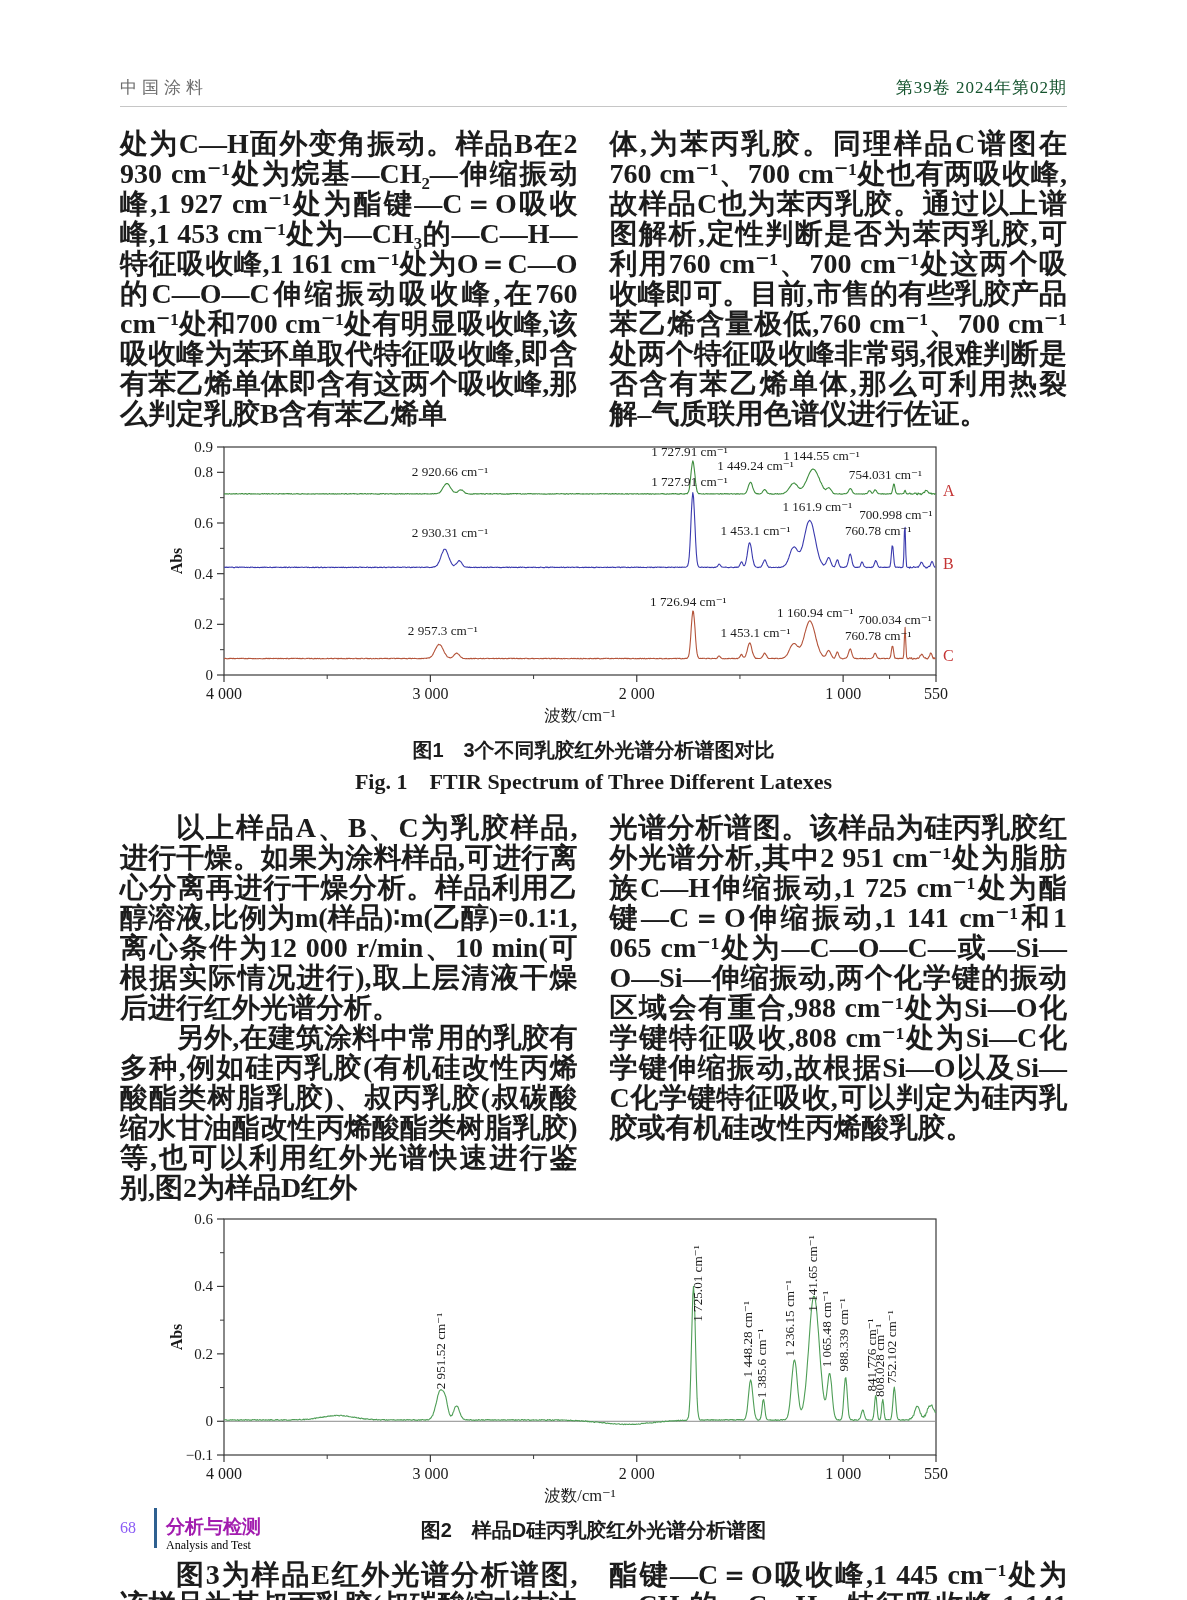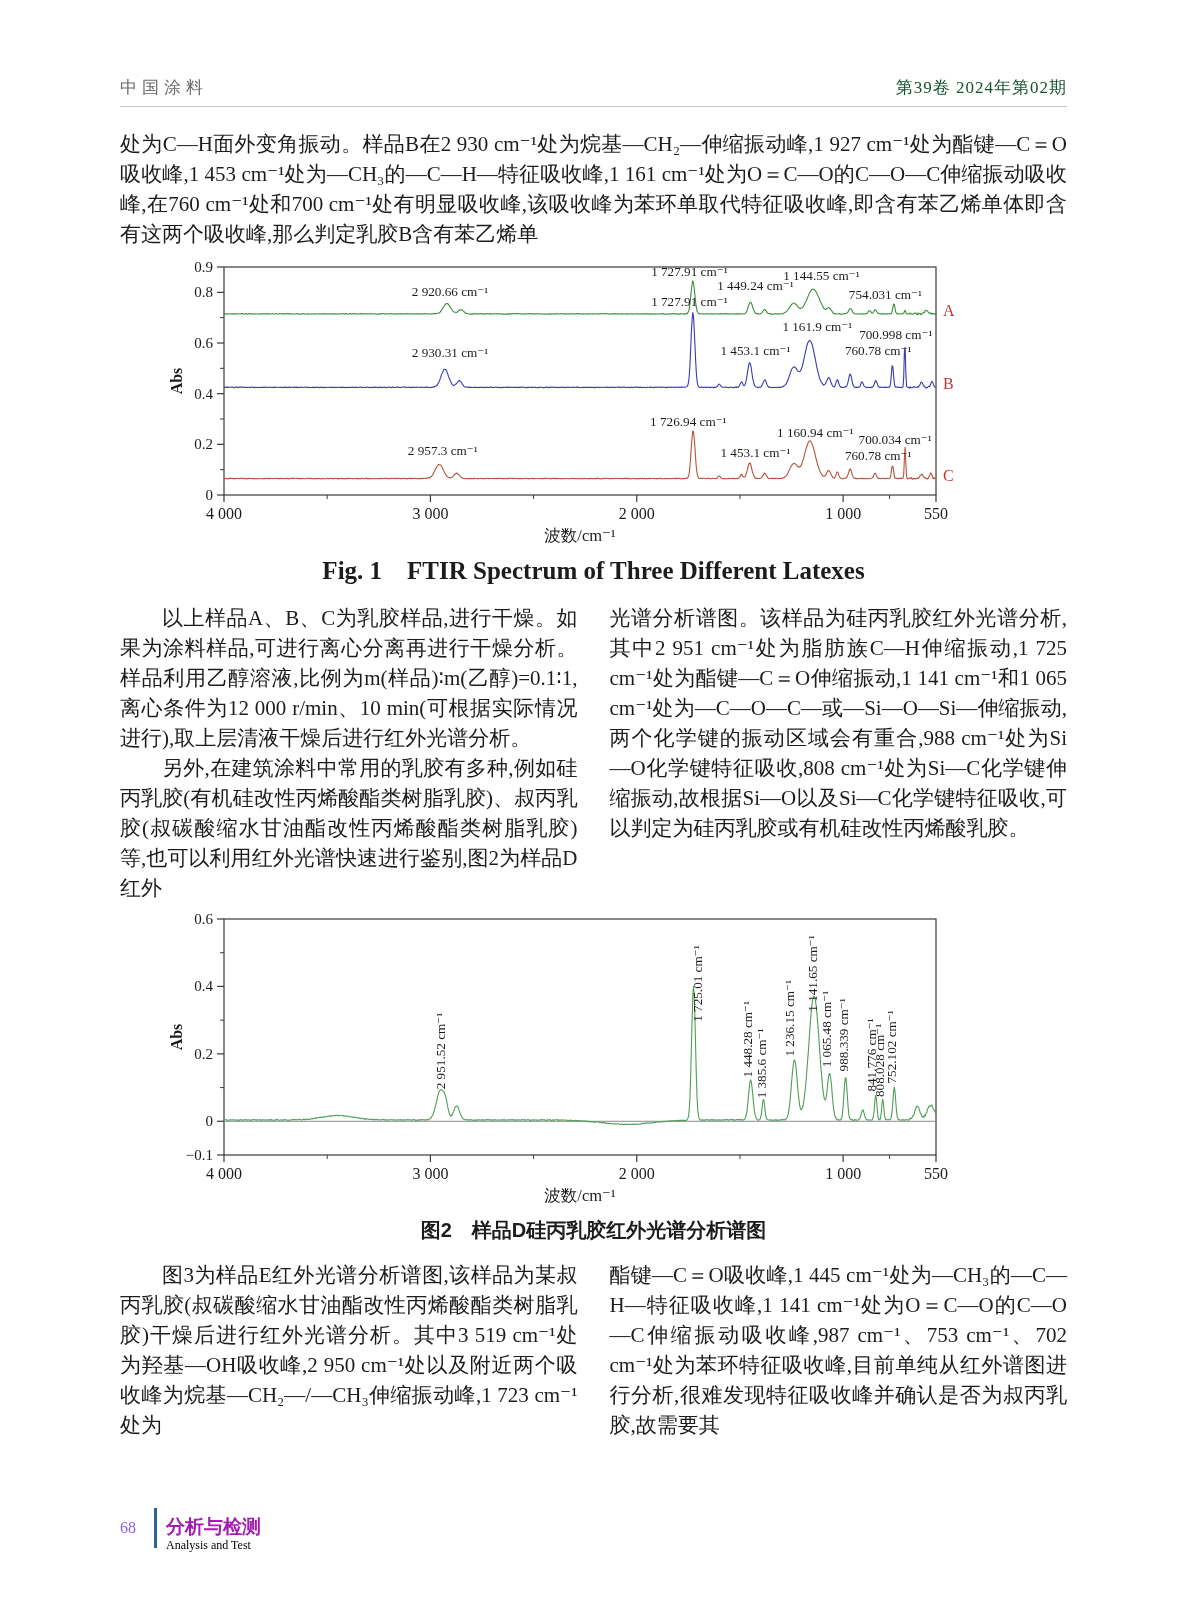--- a/index.html
+++ b/index.html
@@ -6,47 +6,50 @@
   body{
     width:1187px;height:1600px;overflow:hidden;background:#ffffff;
     box-sizing:border-box;padding:76px 120px 0 120px;position:relative;
     font-family:"Liberation Serif","DejaVu Serif",serif;color:#1c1c1c;
   }
   .hdr{display:flex;justify-content:space-between;align-items:flex-end;
        border-bottom:1px solid #c6c6c6;padding-bottom:7px;gap:12px;}
   .hdr-left{font-size:17px;color:#6b6b6b;letter-spacing:5px;}
   .hdr-right{font-size:17px;color:#14532d;letter-spacing:1px;}
   .cols{display:flex;gap:32px;margin-top:22px;}
-  .col{flex:1;font-size:21px;line-height:30px;text-align:justify;}
+  .col{flex:1;font-size:28px;line-height:30px;text-align:justify;font-weight:bold;}
   .col p{margin:0;}
   .col p.ind{text-indent:2em;}
   .figwrap{margin-top:10px;}
   .figsvg{display:block;margin-left:46px;}
   svg text{font-family:"Liberation Serif","DejaVu Serif",serif;}
   .cap-cn{text-align:center;font-size:20px;font-weight:bold;margin-top:6px;
           font-family:"Liberation Sans","DejaVu Sans",sans-serif;}
-  .cap-en{text-align:center;font-size:25px;font-weight:bold;margin-top:3px;}
+  .cap-en{text-align:center;font-size:22px;font-weight:bold;margin-top:3px;}
   .footer{position:absolute;left:120px;bottom:48px;display:flex;align-items:center;}
   .pgnum{font-size:16px;color:#8b5cf6;margin-right:18px;}
   .fbar{width:3px;height:40px;background:#2e6090;margin-right:9px;}
   .fsec-cn{font-size:19px;font-weight:bold;color:#a21caf;
            font-family:"Liberation Sans","DejaVu Sans",sans-serif;line-height:22px;margin-top:12px;}
   .fsec-en{font-size:12px;color:#000000;line-height:14px;}
 </style>
 </head>
 <body>
 
 <div class="hdr">
   <span class="hdr-left">中国涂料</span>
   <span class="hdr-right">第39卷  2024年第02期</span>
 </div>
 
 <div class="cols">
   <div class="col">
     <p>处为C—H面外变角振动。样品B在2 930 cm⁻¹处为烷基—CH₂—伸缩振动峰,1 927 cm⁻¹处为酯键—C＝O吸收峰,1 453 cm⁻¹处为—CH₃的—C—H—特征吸收峰,1 161 cm⁻¹处为O＝C—O的C—O—C伸缩振动吸收峰,在760 cm⁻¹处和700 cm⁻¹处有明显吸收峰,该吸收峰为苯环单取代特征吸收峰,即含有苯乙烯单体即含有这两个吸收峰,那么判定乳胶B含有苯乙烯单</p>
+  </div>
+  <div class="col">
+    <p>体,为苯丙乳胶。同理样品C谱图在760 cm⁻¹、700 cm⁻¹处也有两吸收峰,故样品C也为苯丙乳胶。通过以上谱图解析,定性判断是否为苯丙乳胶,可利用760 cm⁻¹、700 cm⁻¹处这两个吸收峰即可。目前,市售的有些乳胶产品苯乙烯含量极低,760 cm⁻¹、700 cm⁻¹处两个特征吸收峰非常弱,很难判断是否含有苯乙烯单体,那么可利用热裂解–气质联用色谱仪进行佐证。</p>
   </div>
 </div>
 
 <div class="figwrap">
   <svg id="fig1" class="figsvg" viewBox="0 0 800 292" width="800" height="292">
       <rect x="58" y="8" width="712" height="228" fill="none" stroke="#3a3a3a" stroke-width="1.2"></rect>
       <line x1="51" x2="58" y1="236" y2="236" stroke="#3a3a3a" stroke-width="1.2"></line>
       <text x="47" y="241" text-anchor="end" font-size="15" fill="#1b1b1b">0</text>
       <line x1="51" x2="58" y1="185.33333333333331" y2="185.33333333333331" stroke="#3a3a3a" stroke-width="1.2"></line>
       <text x="47" y="190.33333333333331" text-anchor="end" font-size="15" fill="#1b1b1b">0.2</text>
@@ -95,20 +98,21 @@
       <text x="276.7594202898551" y="196.22666666666666" font-size="13.2" fill="#1b1b1b" text-anchor="middle">2 957.3 cm⁻¹</text>
       <text x="522.3478260869565" y="167.09333333333333" font-size="13.2" fill="#1b1b1b" text-anchor="middle">1 726.94 cm⁻¹</text>
       <text x="589.4202898550725" y="197.99999999999997" font-size="13.2" fill="#1b1b1b" text-anchor="middle">1 453.1 cm⁻¹</text>
       <text x="649.2695652173913" y="178.24" font-size="13.2" fill="#1b1b1b" text-anchor="middle">1 160.94 cm⁻¹</text>
       <text x="712.2144927536232" y="200.53333333333333" font-size="13.2" fill="#1b1b1b" text-anchor="middle">760.78 cm⁻¹</text>
       <text x="729.1373913043478" y="185.33333333333331" font-size="13.2" fill="#1b1b1b" text-anchor="middle">700.034 cm⁻¹</text>
       <text x="777" y="57.33333333333334" font-size="16" fill="#c43434">A</text>
       <text x="777" y="129.53333333333333" font-size="16" fill="#c43434">B</text>
       <text x="777" y="222.00000000000003" font-size="16" fill="#c43434">C</text>
     </svg>
+  <div class="cap-cn">图1　3个不同乳胶红外光谱分析谱图对比</div>
   <div class="cap-en">Fig. 1　FTIR Spectrum of Three Different Latexes</div>
 </div>
 
 <div class="cols" style="margin-top:16px;">
   <div class="col">
     <p class="ind">以上样品A、B、C为乳胶样品,进行干燥。如果为涂料样品,可进行离心分离再进行干燥分析。样品利用乙醇溶液,比例为m(样品)∶m(乙醇)=0.1∶1,离心条件为12 000 r/min、10 min(可根据实际情况进行),取上层清液干燥后进行红外光谱分析。</p>
     <p class="ind">另外,在建筑涂料中常用的乳胶有多种,例如硅丙乳胶(有机硅改性丙烯酸酯类树脂乳胶)、叔丙乳胶(叔碳酸缩水甘油酯改性丙烯酸酯类树脂乳胶)等,也可以利用红外光谱快速进行鉴别,图2为样品D红外</p>
   </div>
   <div class="col">
     <p>光谱分析谱图。该样品为硅丙乳胶红外光谱分析,其中2 951 cm⁻¹处为脂肪族C—H伸缩振动,1 725 cm⁻¹处为酯键—C＝O伸缩振动,1 141 cm⁻¹和1 065 cm⁻¹处为—C—O—C—或—Si—O—Si—伸缩振动,两个化学键的振动区域会有重合,988 cm⁻¹处为Si—O化学键特征吸收,808 cm⁻¹处为Si—C化学键伸缩振动,故根据Si—O以及Si—C化学键特征吸收,可以判定为硅丙乳胶或有机硅改性丙烯酸乳胶。</p>

